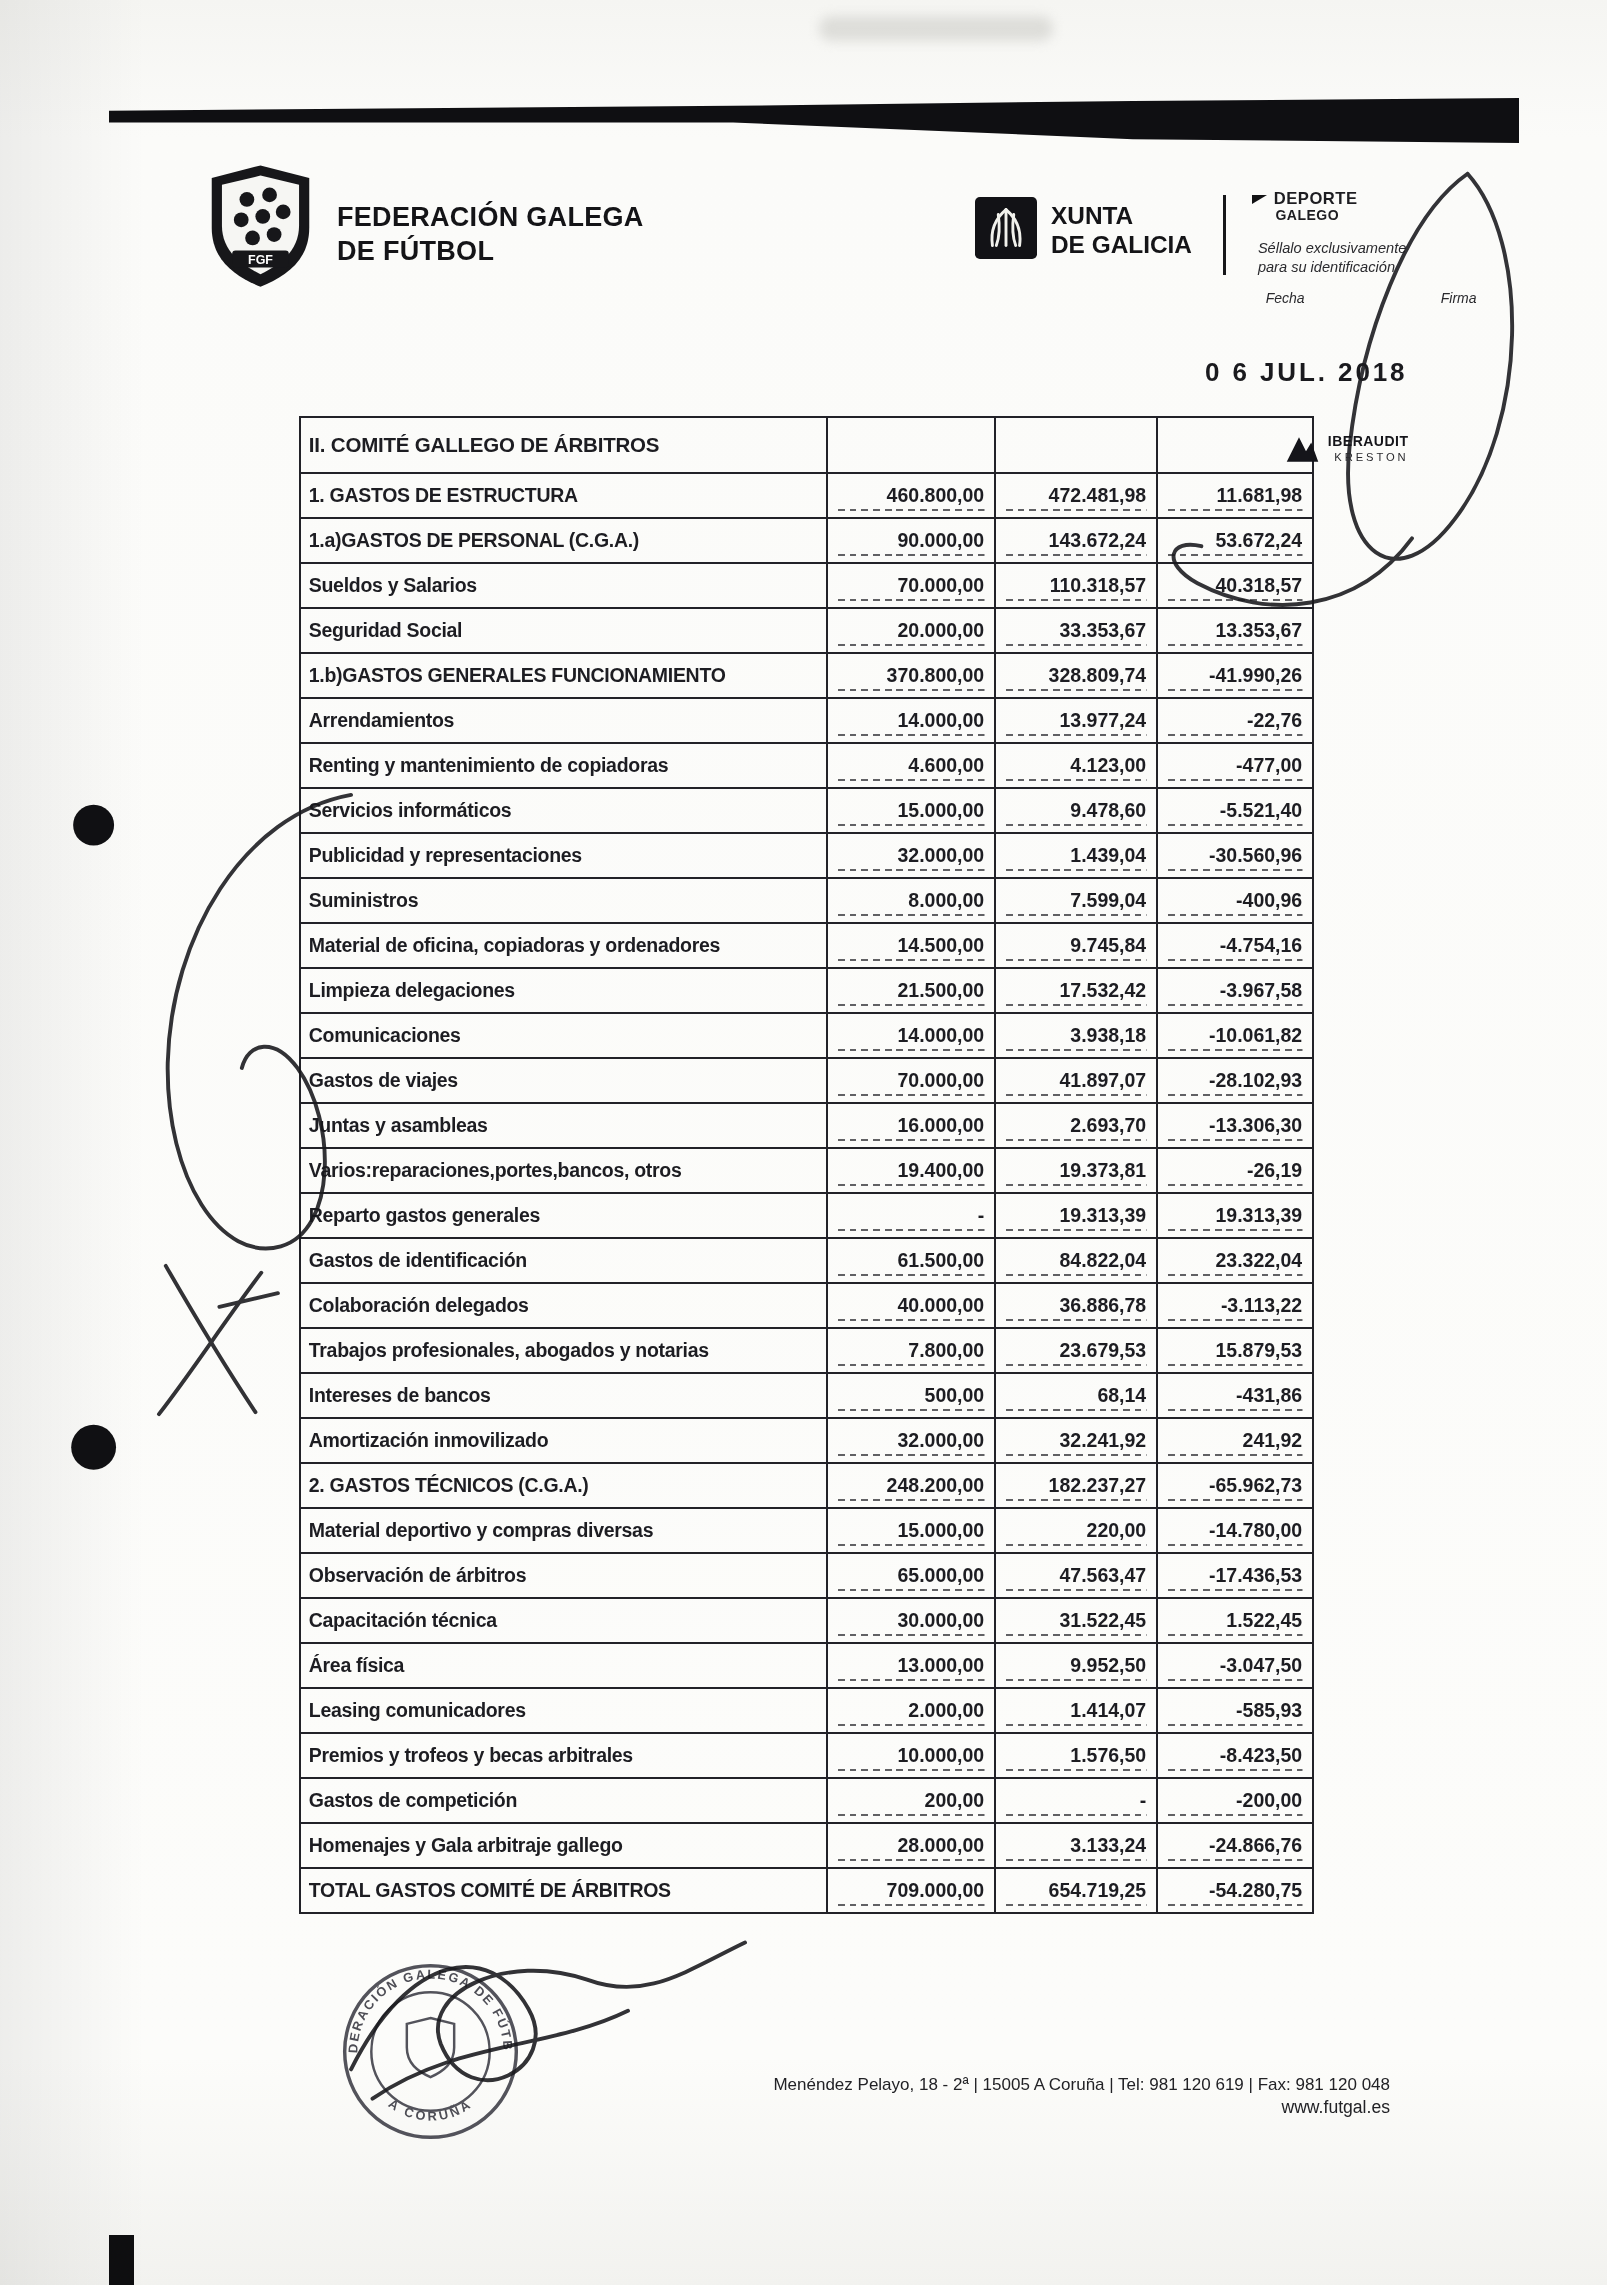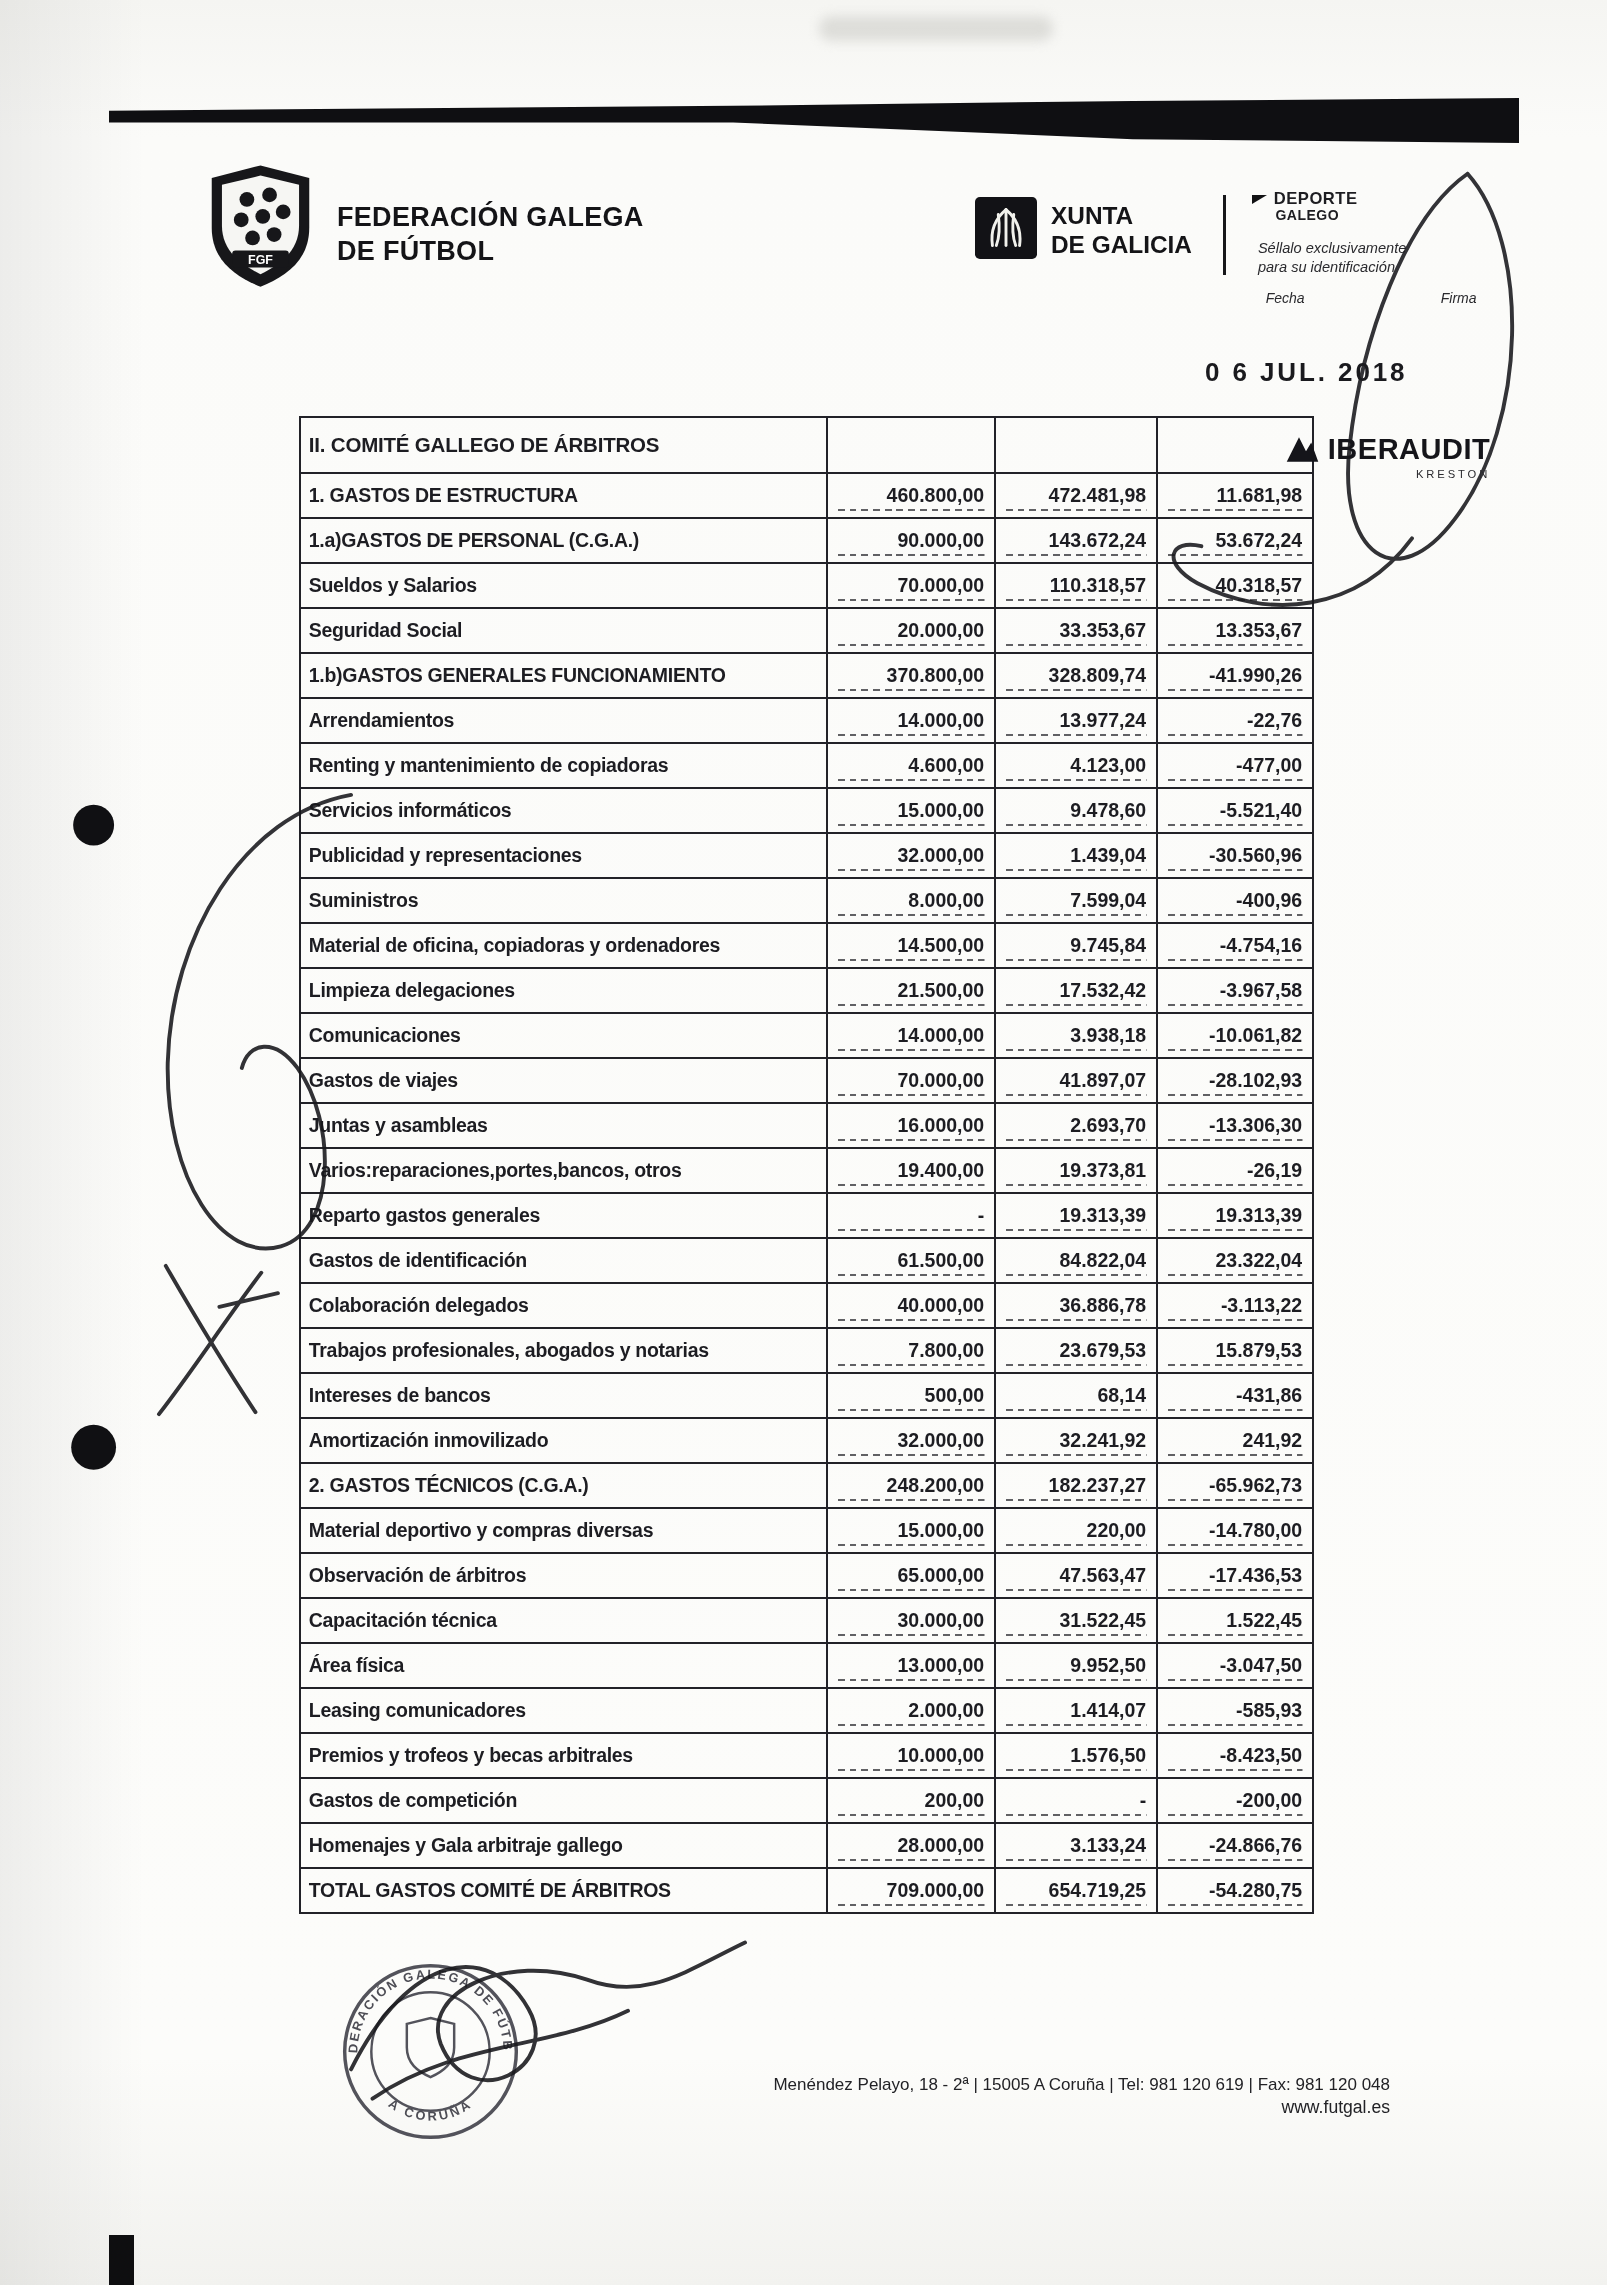--- a/index.html
+++ b/index.html
@@ -28,21 +28,21 @@
   .deporte-line { display:flex; align-items:center; gap:6.8px; font-weight:700; font-size:16.6px; letter-spacing:0.5px; }
   .flag { width:0; height:0; border-top:9.8px solid #121214; border-right:15.6px solid transparent; }
   .deporte-line2 { font-weight:700; font-size:14px; letter-spacing:0.5px; margin-left:23.4px; margin-top:-2px; }
   .sello { font-size:14.6px; font-style:italic; margin-top:16px; line-height:18.5px; color:#2a2a2e; margin-left:5.9px; }
   .fecha-firma { display:flex; width:244px; justify-content:space-between; font-style:italic;
     font-size:14px; margin-top:13.7px; padding:0 19.5px 0 13.7px; color:#2a2a2e; }
   .date-stamp { position:absolute; left:1205px; top:357px; font-weight:700; font-size:26px;
     letter-spacing:2.9px; color:#1a1a1e; z-index:12; }
   .auditor { position:absolute; left:1285px; top:433px; display:flex; gap:7.8px; align-items:flex-start; z-index:12; }
   .auditor-logo { width:35px; height:29px; margin-top:2px; }
-  .auditor-name { font-weight:700; font-size:29px; letter-spacing:0.5px; color:#15151a;text-align:right; }
+  .auditor-name { font-weight:700; font-size:14px; letter-spacing:0.5px; color:#15151a;text-align:right; }
   .auditor-net { font-size:11.2px; letter-spacing:2.9px; text-align:right; margin-top:2px; color:#2a2a2e; }
 
   
   .expense-table { position:absolute; left:299px; top:416px; width:1012px;
     border-collapse:collapse; table-layout:fixed; z-index:2;padding-left:21px; }
   .expense-table th, .expense-table td { border:2px solid #222228; }
   .expense-table { border:2.9px solid #1b1b20; }
   .expense-table th, .expense-table td { font-size:19.5px; height:45px; vertical-align:middle; color:#1d1d22; }
   .title-row th { height:56px; text-align:left; padding-left:7.8px; font-size:20.5px; font-weight:700; letter-spacing:-0.2px; }
   .lbl { text-align:left; padding:2px 5.9px 2px 7.8px; font-weight:600; letter-spacing:-0.3px; }

